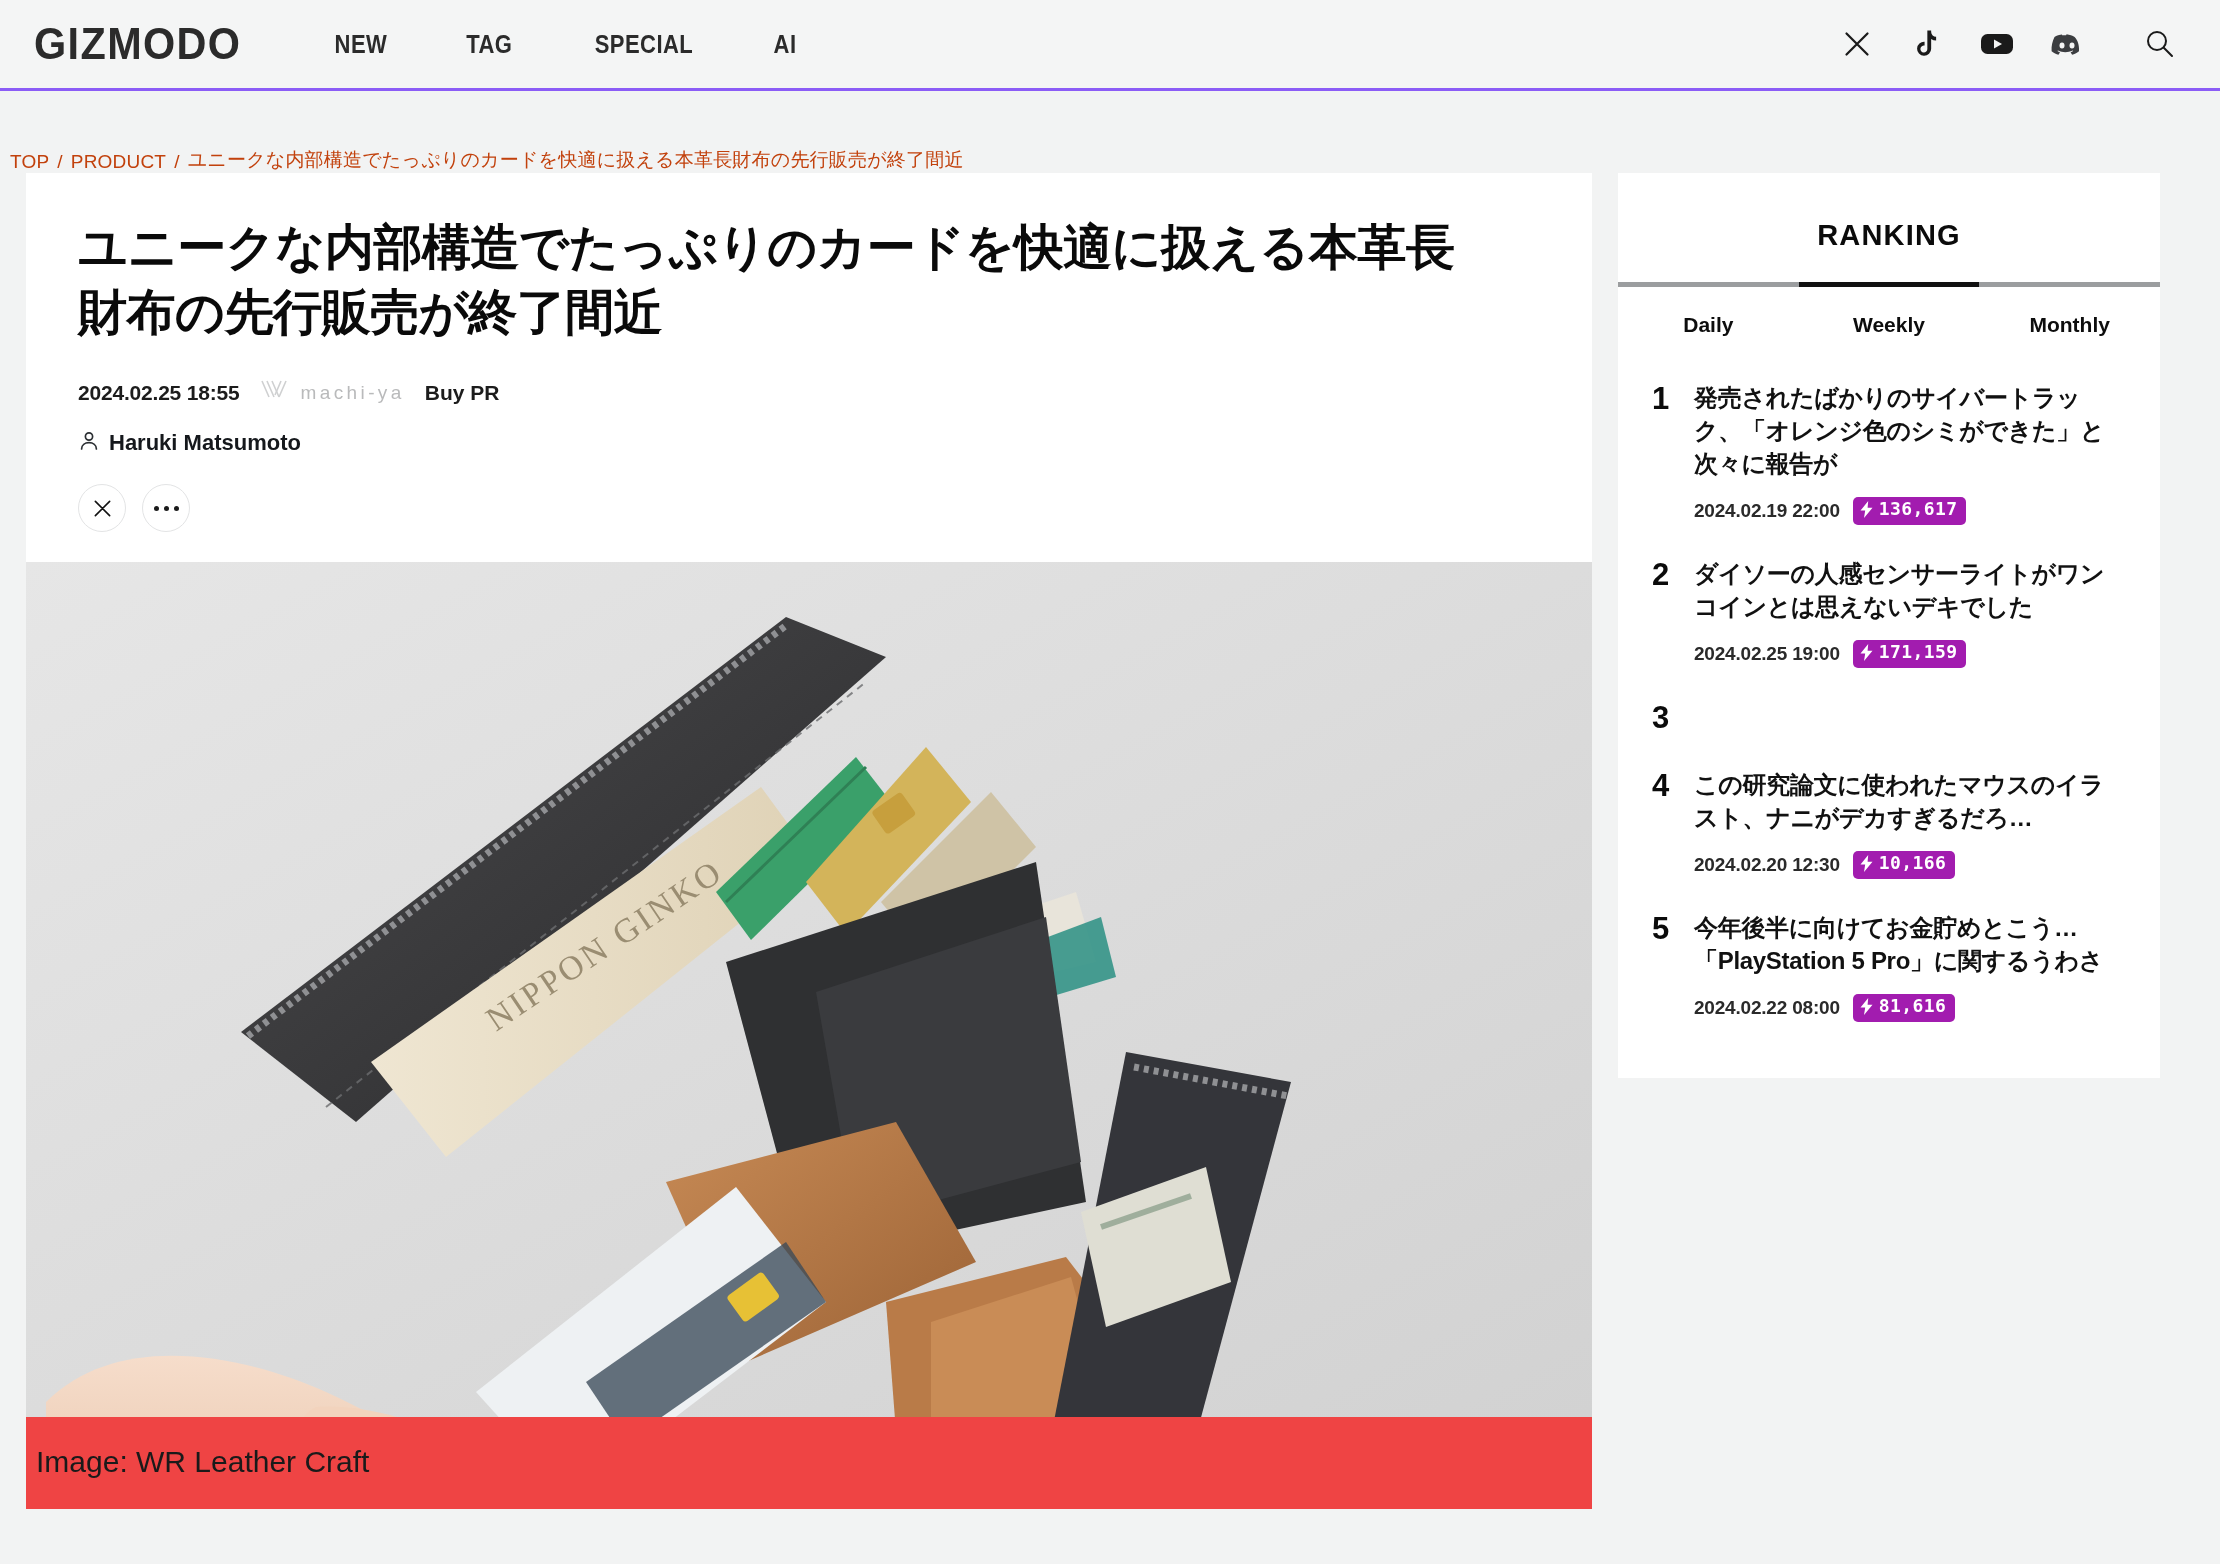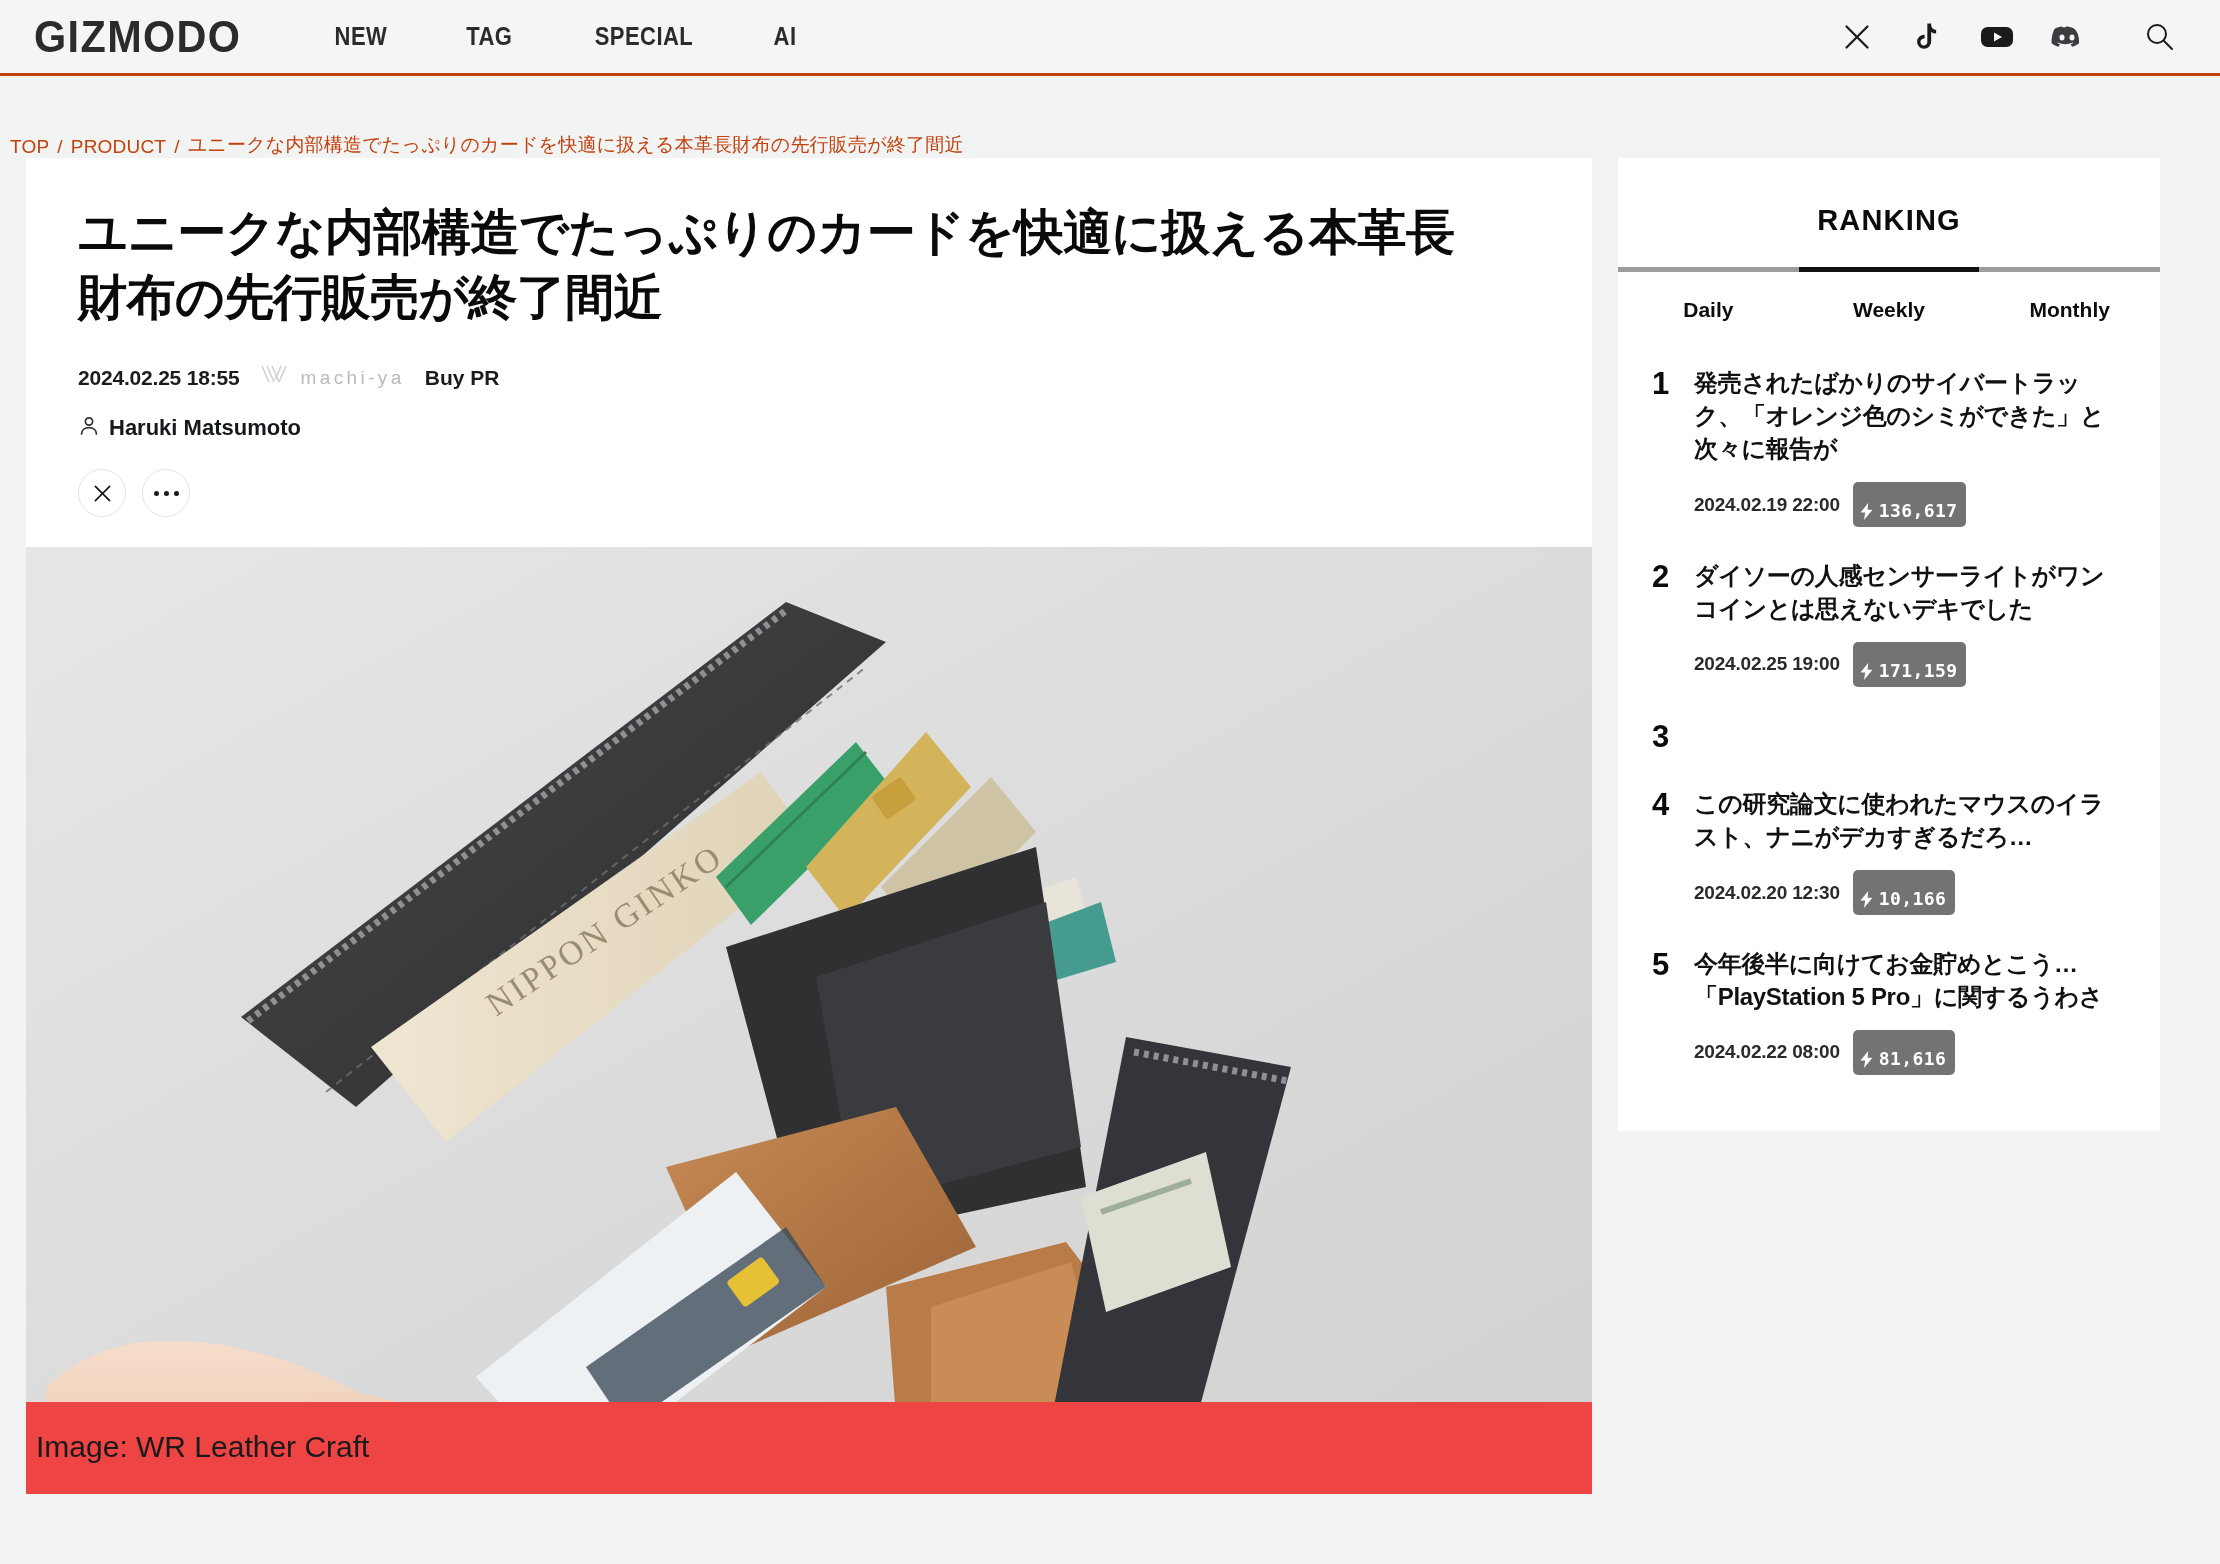--- a/index.html
+++ b/index.html
@@ -14,23 +14,23 @@
   body {
     background: #f2f3f3;
     font-family: "Liberation Sans", "DejaVu Sans", sans-serif;
     color: #111;
     -webkit-font-smoothing: antialiased;
   }
 
   
   .site-header {
     position: relative;
-    height: 76px;
+    height: 91px;
     background: #f4f5f5;
-    border-bottom: 3px solid #c2410c;
+    border-bottom: 3px solid #8b5cf6;
     display: flex;
     align-items: center;
     padding: 0 44px 0 34px;
   }
 
   .brand {
     font-family: "Liberation Sans Narrow", "Liberation Sans", sans-serif;
     font-weight: 700;
     font-size: 45px;
     letter-spacing: 1.5px;
@@ -288,23 +288,23 @@
   .rank-date {
     font-size: 19px;
     font-weight: 700;
     color: #2a2a2a;
     letter-spacing: -0.2px;
   }
   .pv-badge {
     display: inline-flex;
     align-items: center;
     gap: 6px;
-    background: #737373;
+    background: #a21caf;
     border-radius: 5px;
-    padding: 18px 9px 4px 7px;
+    padding: 1px 9px 4px 7px;
     color: #ffffff;
     font-family: "DejaVu Sans Mono", "Liberation Mono", monospace;
     font-size: 18px;
     font-weight: 700;
     letter-spacing: 0.4px;
     line-height: 1.25;
   }
   .bolt { display: block; }
 </style>
 </head>

